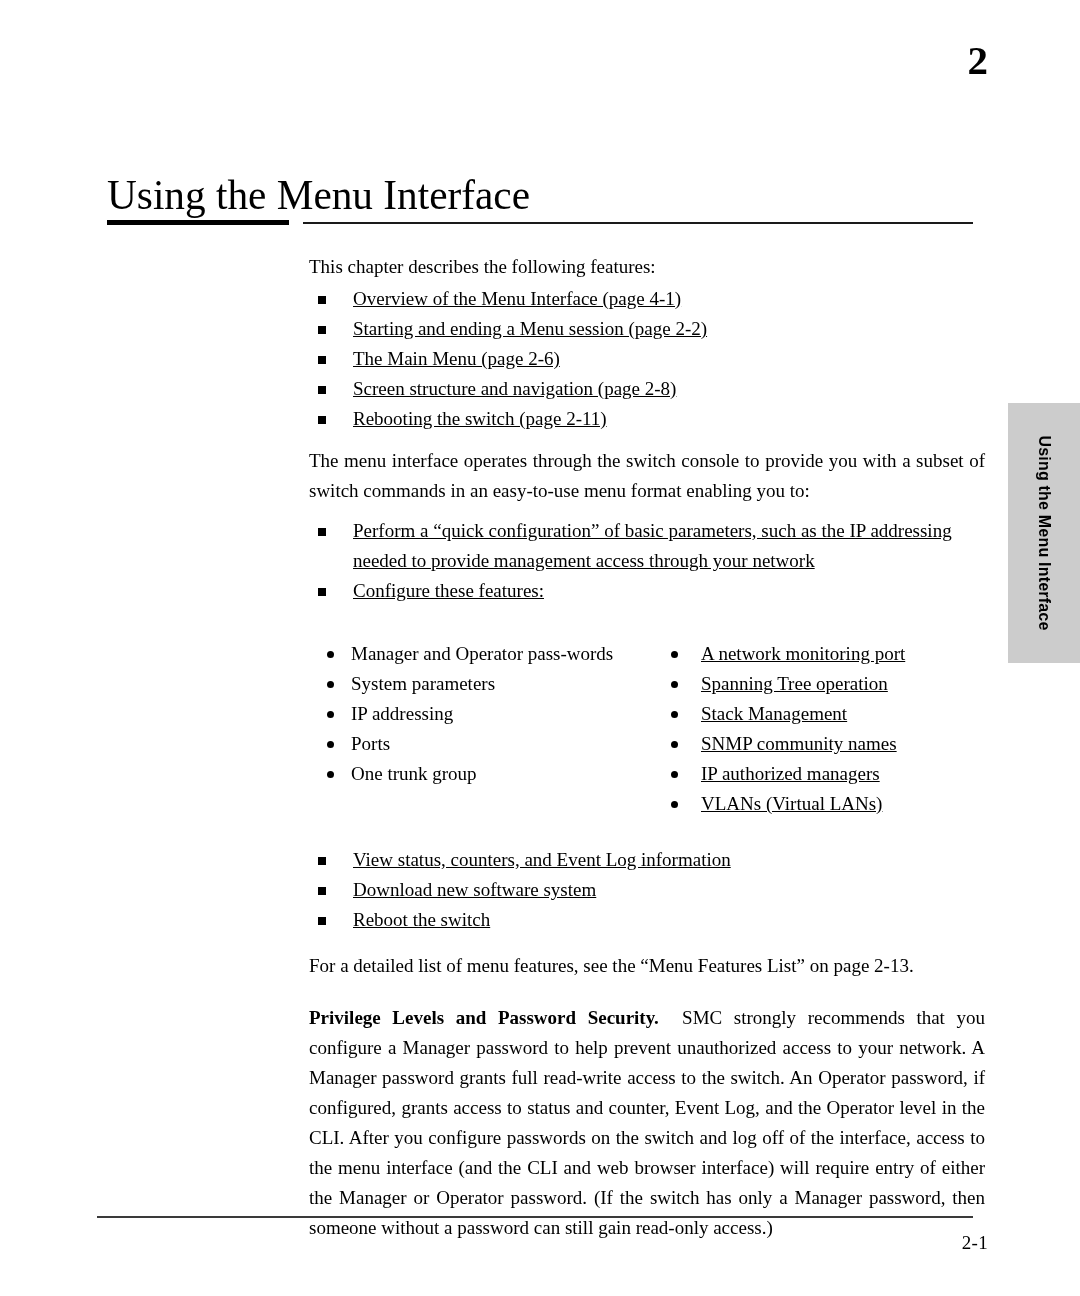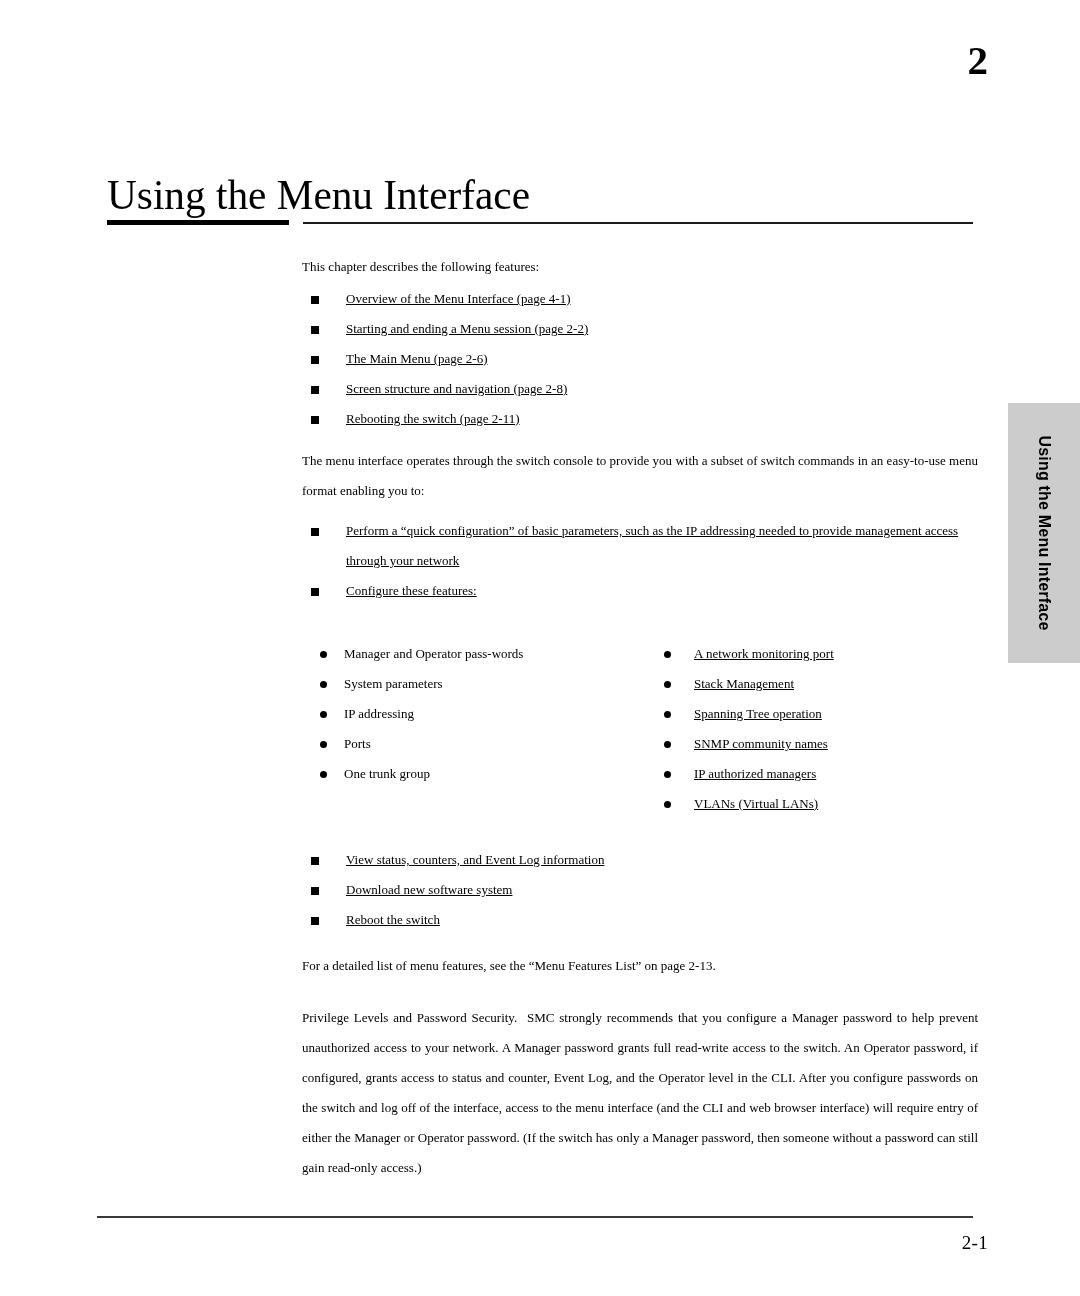--- a/index.html
+++ b/index.html
@@ -61,24 +61,24 @@
     left: 303px;
     top: 222px;
     width: 670px;
     height: 2px;
     background: #1a1a1a;
   }
 
   
   .content {
     position: absolute;
-    left: 302px;
+    left: 309px;
     top: 252px;
     width: 676px;
-    font-size: 13px;
+    font-size: 19px;
     line-height: 30px;
   }
 
   .para {
     margin: 0 0 2px 0;
     text-align: left;
   }
   .para.tight {
     text-align: justify;
     text-justify: inter-word;
@@ -138,21 +138,21 @@
     width: 7px;
     height: 7px;
     border-radius: 50%;
     background: #000000;
   }
   .col-left  ul.rd-list > li { padding-left: 42px; }
   .col-left  ul.rd-list > li .rd { left: 18px; }
   .col-right ul.rd-list > li { padding-left: 48px; text-decoration: underline; }
   .col-right ul.rd-list > li .rd { left: 18px; }
 
-  .lead-bold { font-weight: normal; }
+  .lead-bold { font-weight: bold; }
 
   
   .side-tab {
     position: absolute;
     left: 1008px;
     top: 403px;
     width: 72px;
     height: 260px;
     background: #cccccc;
   }
@@ -277,25 +277,25 @@
         </ul>
       </div>
       <div class="col-right">
         <ul class="rd-list">
           <li>
             <span class="rd"></span>
             <span>A network monitoring port</span>
           </li>
           <li>
             <span class="rd"></span>
+            <span>Spanning Tree operation</span>
+          </li>
+          <li>
+            <span class="rd"></span>
             <span>Stack Management</span>
-          </li>
-          <li>
-            <span class="rd"></span>
-            <span>Spanning Tree operation</span>
           </li>
           <li>
             <span class="rd"></span>
             <span>SNMP community names</span>
           </li>
           <li>
             <span class="rd"></span>
             <span>IP authorized managers</span>
           </li>
           <li>

